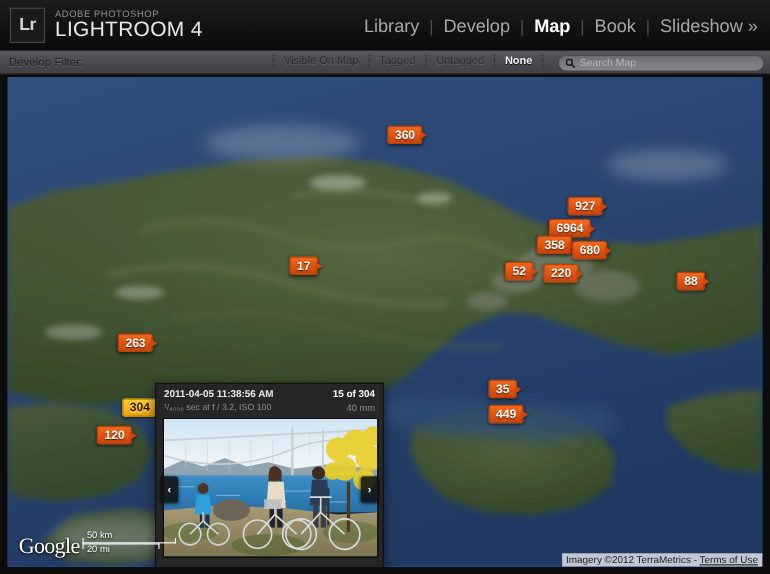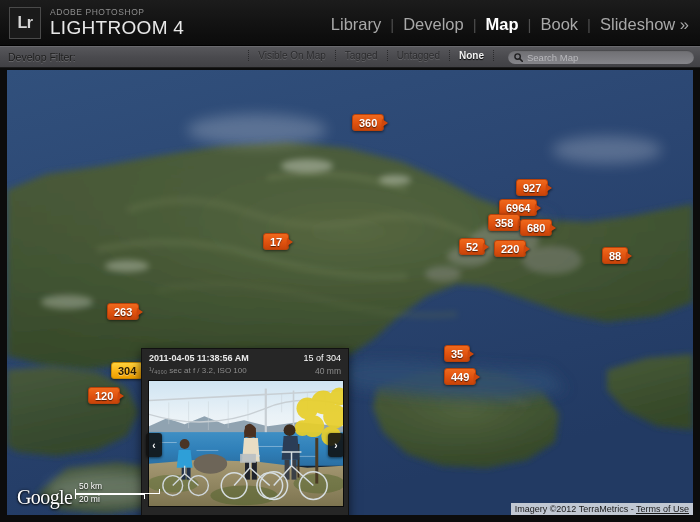--- a/index.html
+++ b/index.html
@@ -118,21 +118,21 @@
     box-shadow:0 3px 10px rgba(0,0,0,.6);
   }
   #popup-head {
     height:28px; padding:4px 7px 0 7px; position:relative;
     display:flex; justify-content:space-between;
   }
   .ph-left { line-height:1.25; }
   .ph-right { line-height:1.25; text-align:right; }
   .ph-date { color:#e9e9e9; font-size:9px; font-weight:bold; }
   .ph-exif { color:#8d8d8d; font-size:8px; margin-top:2px; }
-  .ph-count { color:#ffffff; font-size:9px; font-weight:normal;margin-left:12px; }
+  .ph-count { color:#ffffff; font-size:9px; font-weight:bold;margin-left:12px; }
   .ph-focal { color:#8d8d8d; font-size:8.5px; margin-top:2px; }
 
   #photo {
     position:absolute; left:6px; top:31px; width:196px; height:127px;
     overflow:hidden; background:#123; border:1px solid #0b0b0b;
   }
   #photo svg { display:block; width:100%; height:100%; }
 
   .navbtn {
     position:absolute; top:84px; width:16px; height:24px;
@@ -324,21 +324,21 @@
 
     <div id="markers">
         <div class="marker" style="left: 345px; top: 44px;">360</div>
         <div class="marker" style="left: 256px; top: 163px;">17</div>
         <div class="marker" style="left: 509px; top: 109px;">927</div>
         <div class="marker" style="left: 492px; top: 129px;">6964</div>
         <div class="marker" style="left: 481px; top: 144px;">358</div>
         <div class="marker" style="left: 513px; top: 149px;">680</div>
         <div class="marker" style="left: 452px; top: 168px;">52</div>
         <div class="marker" style="left: 487px; top: 170px;">220</div>
-        <div class="marker" style="left: 595px; top: 177px;">88</div>
+        <div class="marker" style="left: 608px; top: 177px;">88</div>
         <div class="marker" style="left: 100px; top: 233px;">263</div>
         <div class="marker selected" style="left: 104px; top: 292px;">304</div>
         <div class="marker" style="left: 81px; top: 317px;">120</div>
         <div class="marker" style="left: 437px; top: 275px;">35</div>
         <div class="marker" style="left: 437px; top: 298px;">449</div>
       </div>
 
     <div id="popup">
       <div id="popup-head">
         <div class="ph-left">

